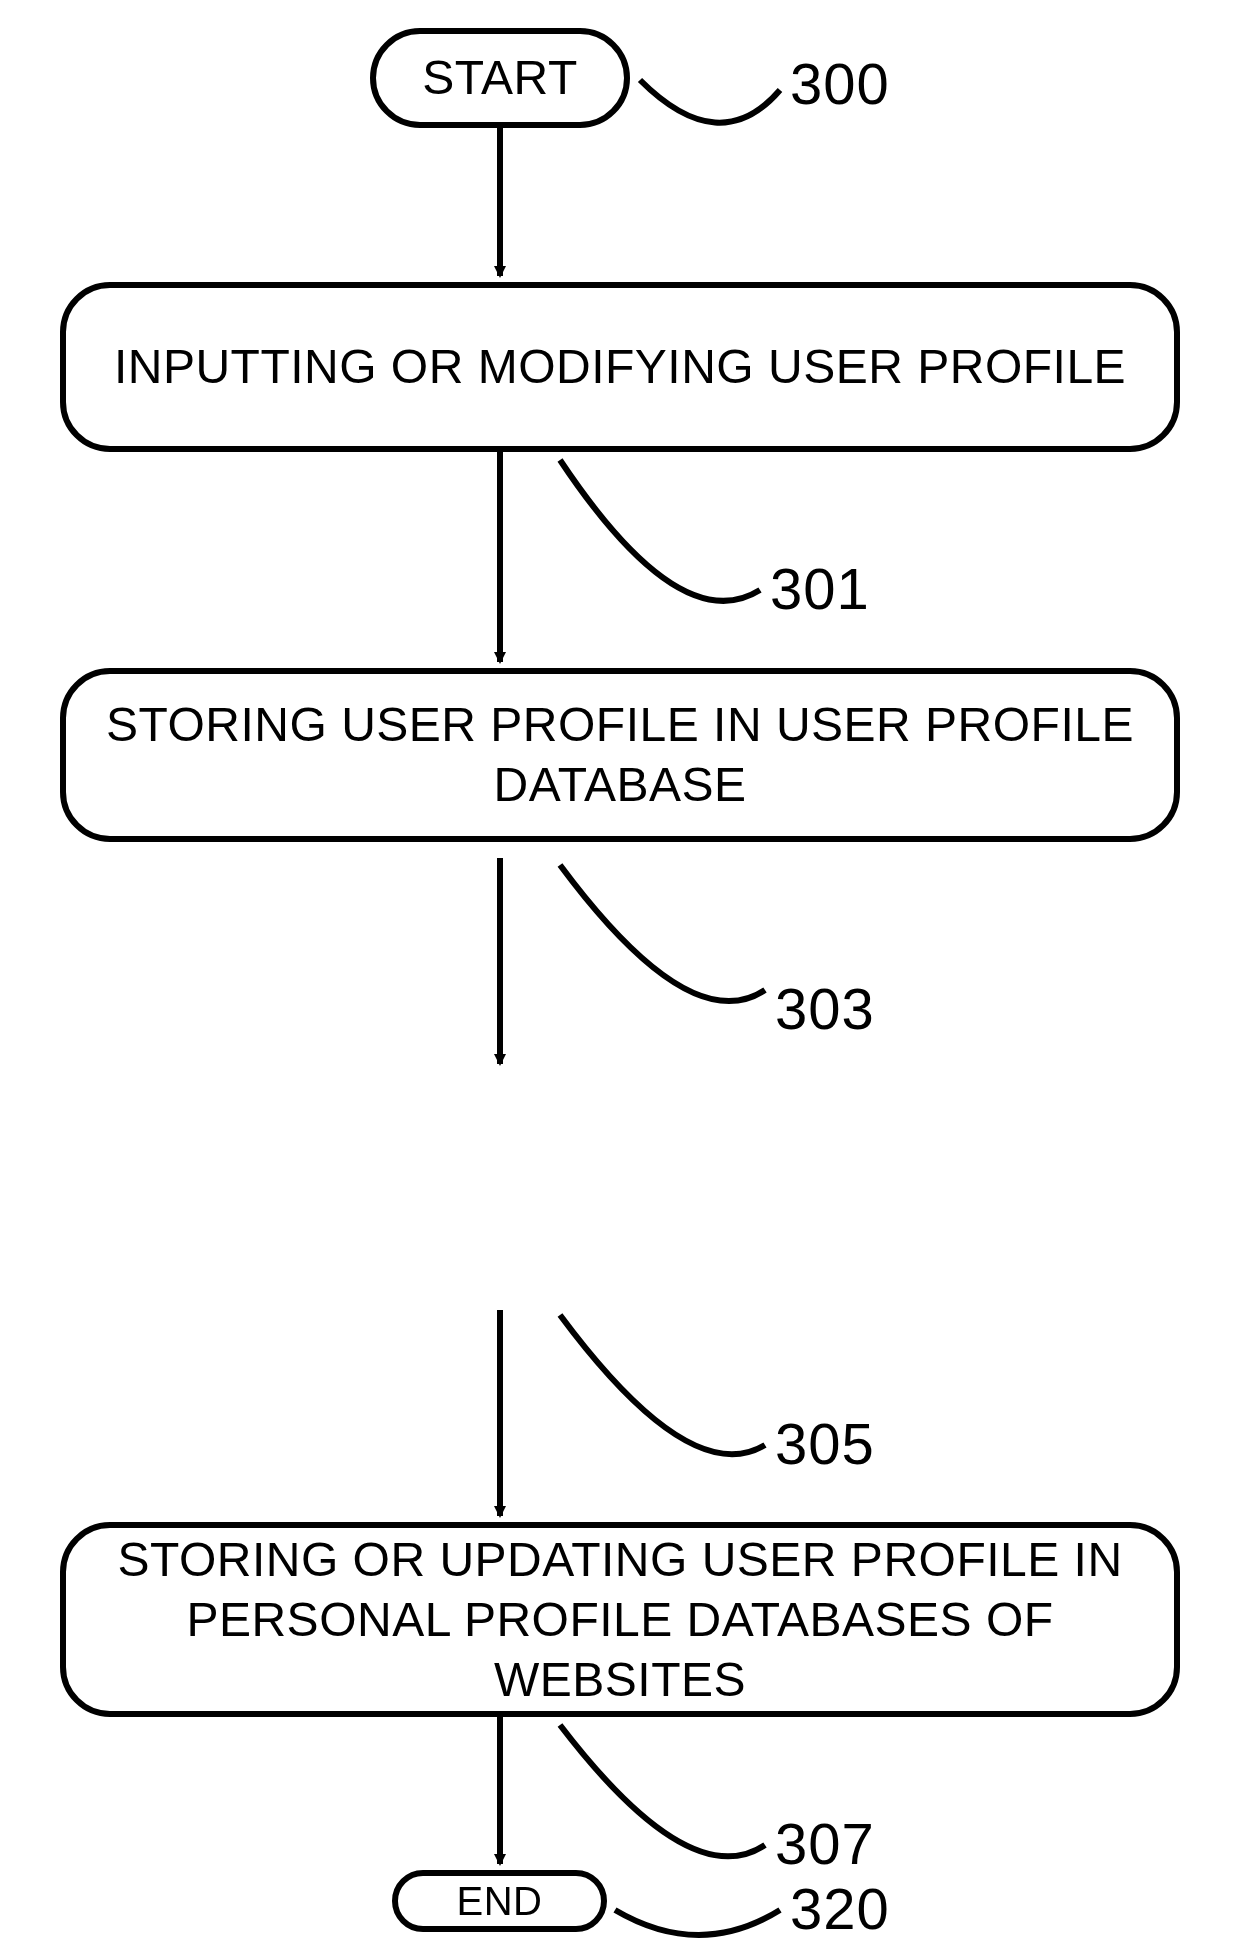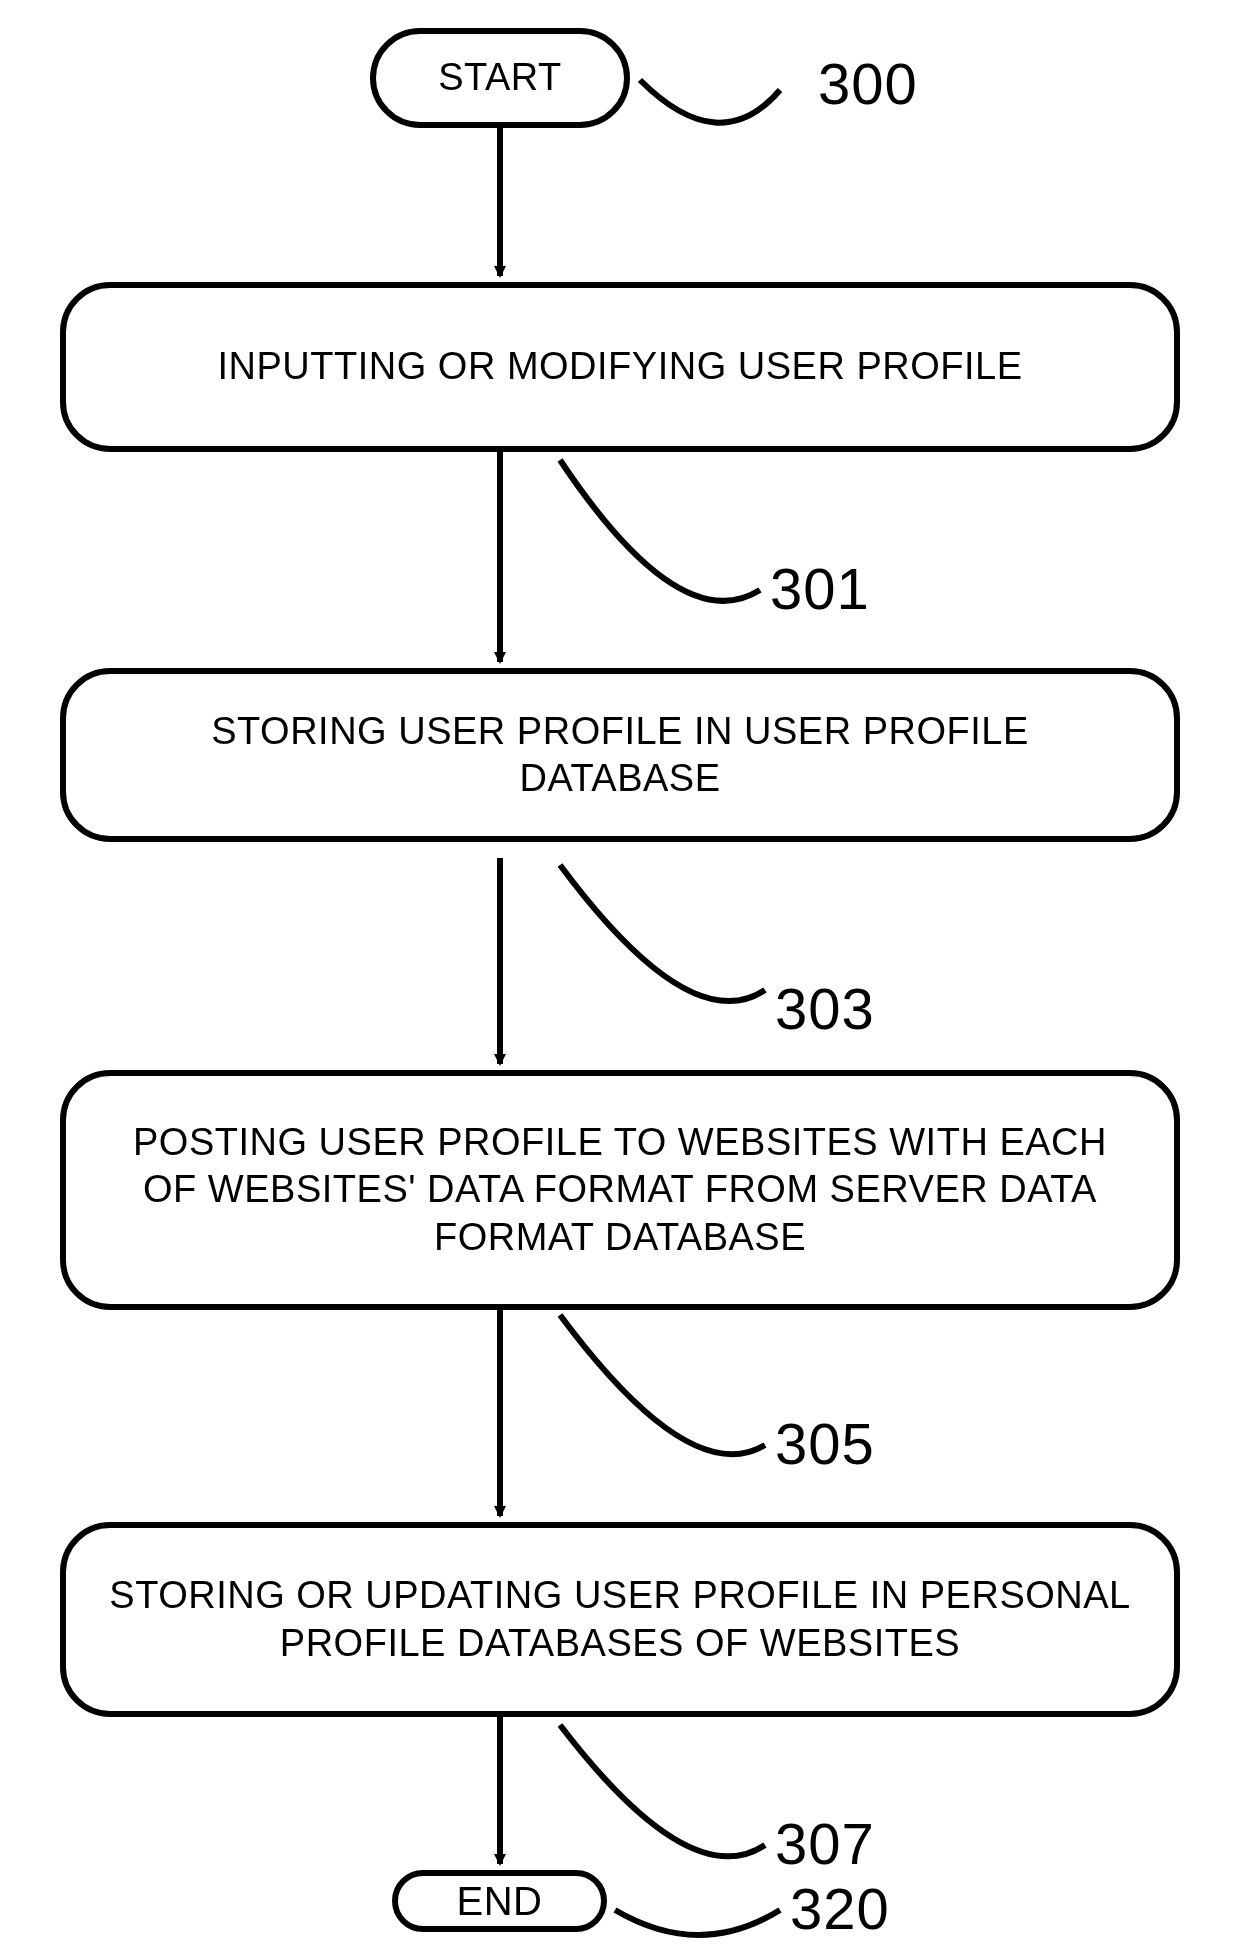--- a/index.html
+++ b/index.html
@@ -17,21 +17,21 @@
   .node {
     position: absolute;
     border: 6px solid #000;
     background: #fff;
     display: flex;
     align-items: center;
     justify-content: center;
     text-align: center;
     font-weight: 400;
     color: #000;
-    font-size: 38px;
+    font-size: 48px;
     line-height: 1.25;
     letter-spacing: 0.5px;
     box-sizing: border-box;
   }
   .terminal {
     border-radius: 60px;
     padding: 0 40px;
     height: 100px;
   }
   .process {
@@ -55,35 +55,32 @@
   }
 </style>
 </head>
 <body>
 
 <div class="canvas">
 
   <div class="node terminal" style="left:370px; top:28px; width:260px;">
     <span>START</span>
   </div>
-  <div class="label" style="left:790px; top:50px;margin-left:28px;">300</div>
+  <div class="label" style="left:790px; top:50px;">300</div>
 
   <div class="node process" style="left:60px; top:282px; width:1120px; height:170px;">
     <span>INPUTTING OR MODIFYING USER PROFILE</span>
   </div>
   <div class="label" style="left:770px; top:555px;">301</div>
 
   <div class="node process" style="left:60px; top:668px; width:1120px; height:174px;">
     <span>STORING USER PROFILE IN USER PROFILE DATABASE</span>
   </div>
   <div class="label" style="left:775px; top:955px;margin-top:20px;">303</div>
 
-  <div class="node process" style="left:60px; top:1070px; width:1120px; height:240px;">
-    <span>POSTING USER PROFILE TO WEBSITES WITH EACH OF WEBSITES' DATA FORMAT FROM SERVER DATA FORMAT DATABASE</span>
-  </div>
   <div class="label" style="left:775px; top:1410px;">305</div>
 
   <div class="node process" style="left:60px; top:1522px; width:1120px; height:195px;">
     <span>STORING OR UPDATING USER PROFILE IN PERSONAL PROFILE DATABASES OF WEBSITES</span>
   </div>
   <div class="label" style="left:775px; top:1810px;">307</div>
 
   <div class="node terminal" style="left:392px; top:1870px; width:215px; height:62px; font-size:40px; border-radius:45px;">
     <span>END</span>
   </div>

